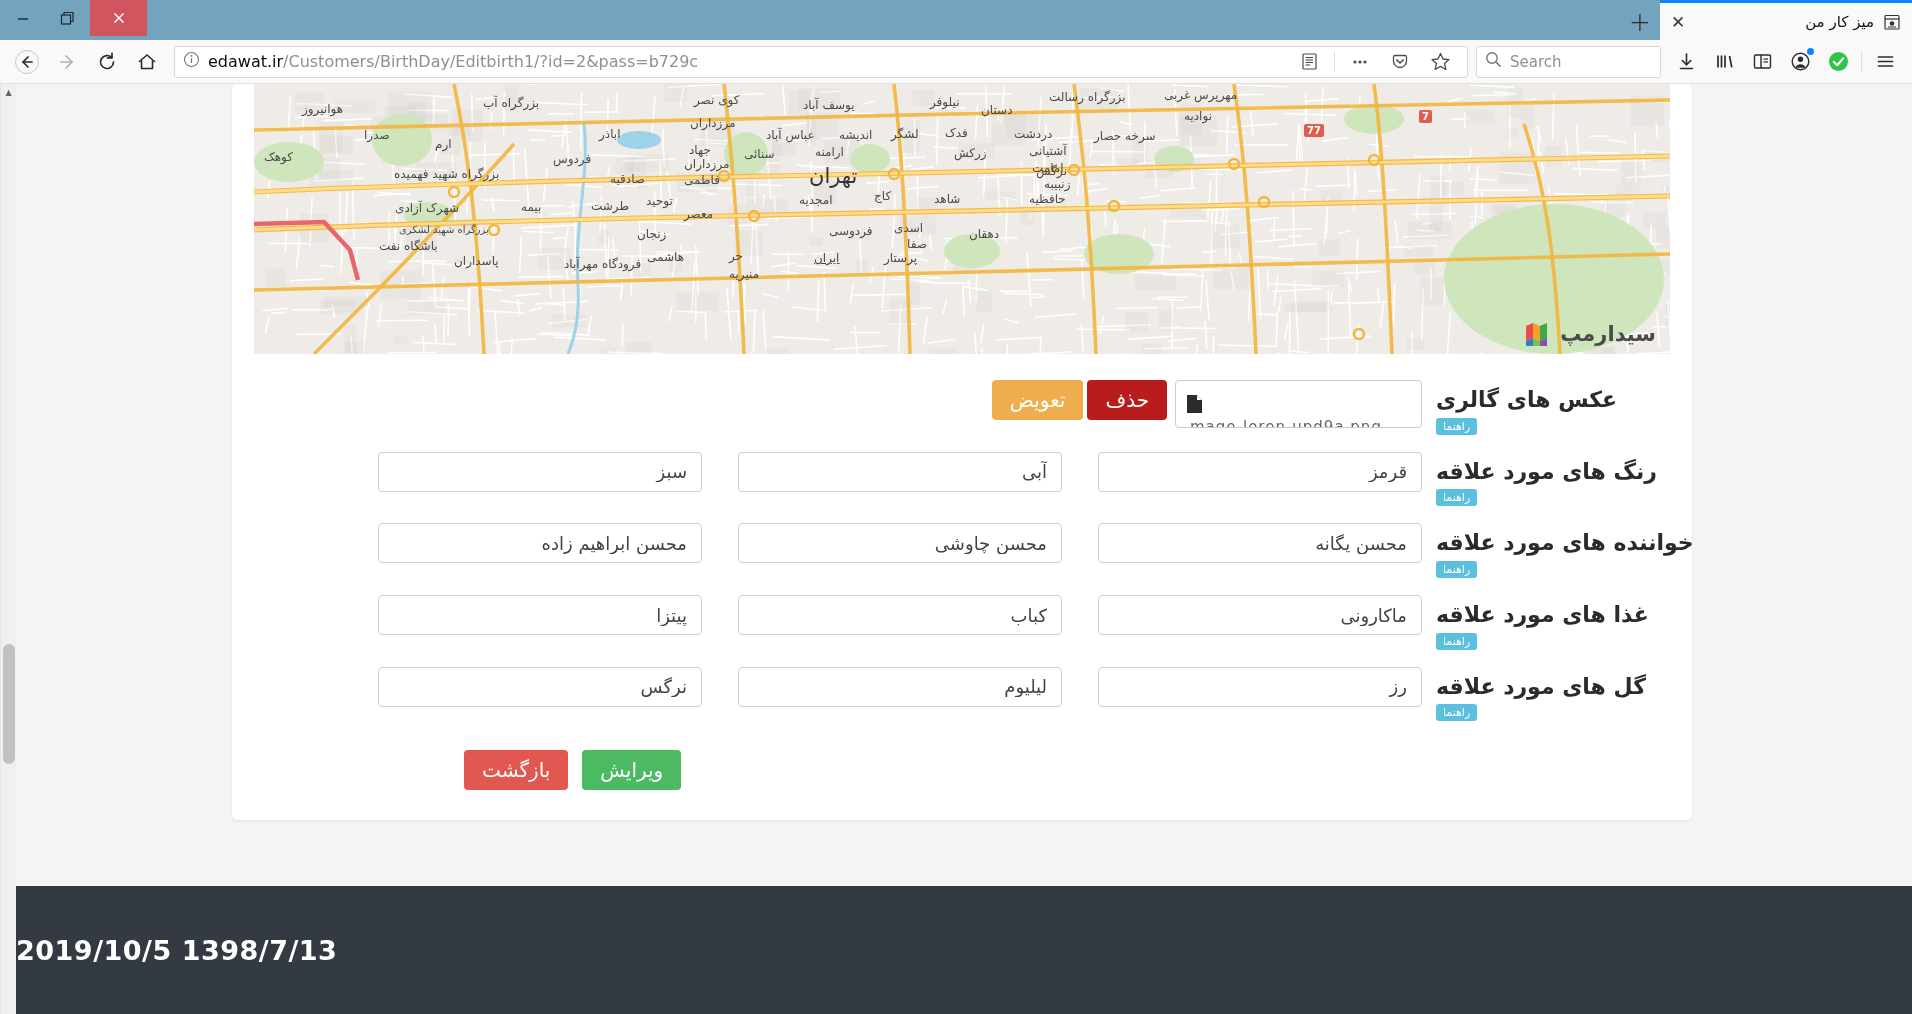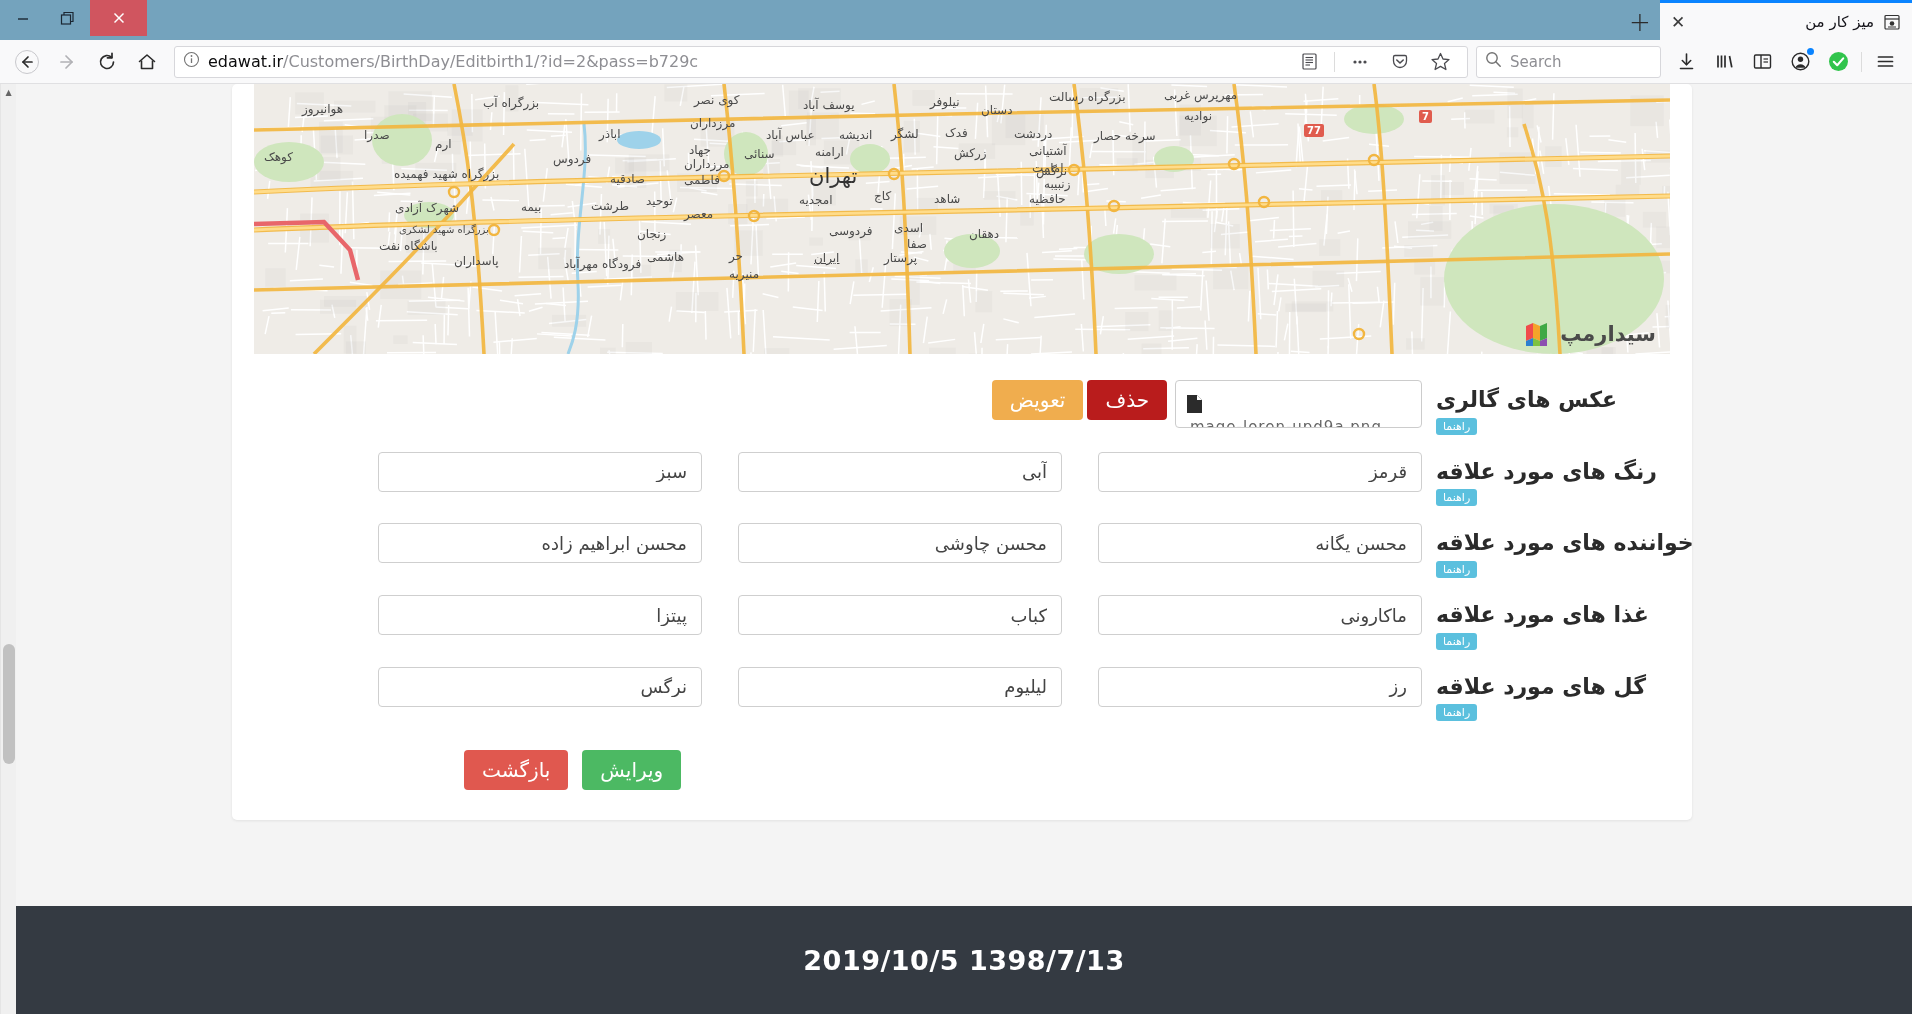--- a/index.html
+++ b/index.html
@@ -187,23 +187,23 @@
   .btn-danger { background: #e0584f; }
   .btn-row {
     display: flex; justify-content: flex-start; gap: 14px;
     padding: 12px 40px 0 0; direction: rtl;
   }
   .btn-row-wrap {
     display: flex; justify-content: flex-end; padding-left: 232px;
   }
 
   .footer {
-    position: absolute; left: 0; right: 0; bottom: 0; height: 108px;
+    position: absolute; left: 0; right: 0; bottom: 0; height: 128px;
     background: #343a42; display: flex; align-items: center;
-    justify-content: center;
+    justify-content: flex-end;
   }
   .footer-text {
     color: #fff; font-size: 27px; font-weight: 700; letter-spacing: 0.5px;
     direction: ltr;
   }
 </style>
 </head>
 <body>
 
 <div class="browser">

